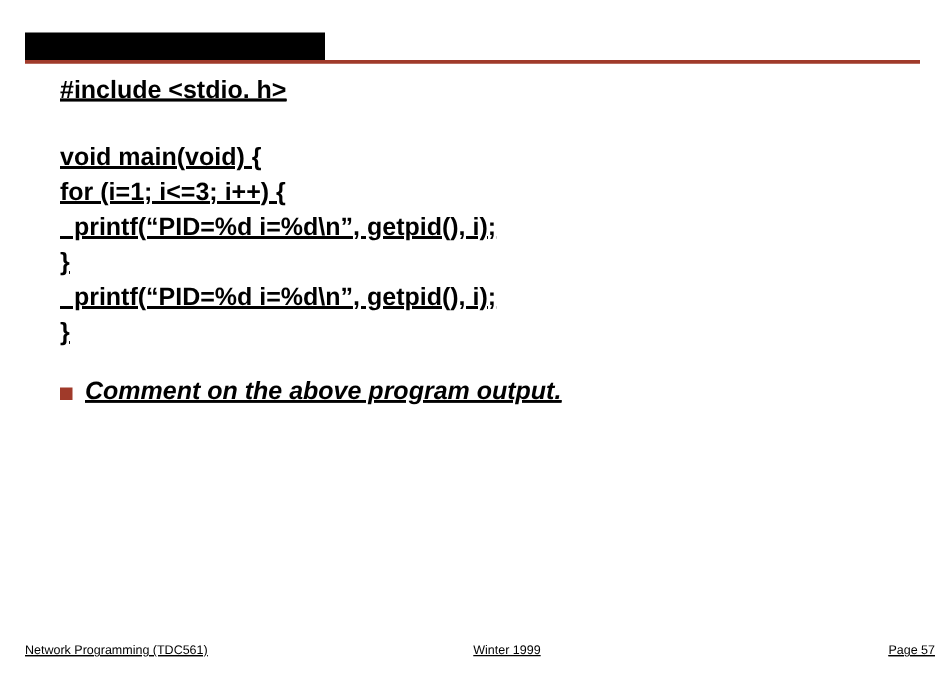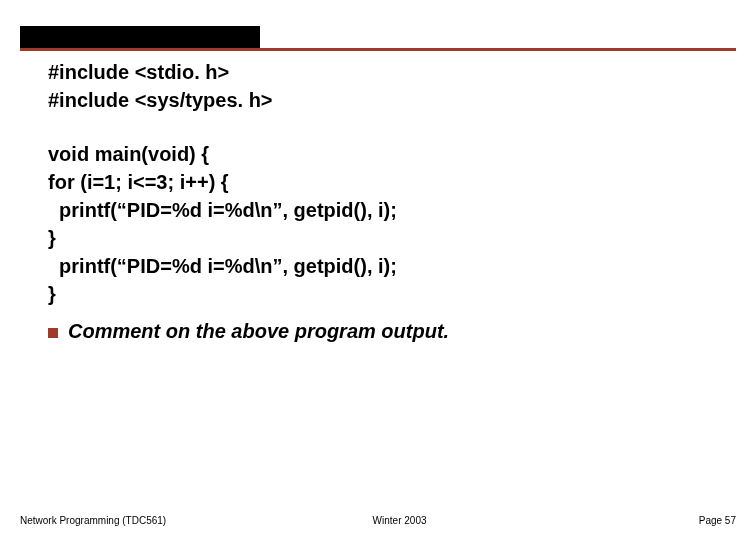--- a/index.html
+++ b/index.html
@@ -1,15 +1,15 @@
 <!DOCTYPE html>
 <html><head>
 <meta charset="utf-8">
 <style>
-  * { margin: 0; padding: 0; box-sizing: border-box; }
+  * { margin: 0; padding: 0; box-sizing: border-box; text-decoration: underline; }
   body {
     width: 756px;
     height: 540px;
     background: #ffffff;
     font-family: Arial, Helvetica, sans-serif;
     position: relative;
     overflow: hidden;
   }
   .top-bar {
     position: absolute;
@@ -38,69 +38,68 @@
     font-weight: bold;
     font-size: 20px;
     line-height: 1.4;
     color: #000;
   }
   .code-line { white-space: pre; }
   .spacer { height: 26px; }
   .bullet-row {
     display: flex;
     align-items: flex-start;
-    margin-top: 12px;
+    margin-top: 22px;
     font-size: 20px;
     font-weight: bold;
     font-style: italic;
     color: #000;
   }
   .bullet-marker {
     width: 10px;
     height: 10px;
     background: #a03a2a;
     margin-top: 8px;
     margin-right: 10px;
     flex: 0 0 auto;
   }
   .footer {
     position: absolute;
     bottom: 14px;
     left: 20px;
-    right: 20px;
+    right: 8px;
     display: flex;
     justify-content: center;
     font-size: 10px;
     color: #000;
   }
   .footer .center { position: absolute; left: 50%; transform: translateX(-10%); }
   .footer .right { margin-left: auto; }
 </style>
 </head>
 <body>
 
 <div class="top-bar"></div>
 <div class="rule-line"></div>
 
 <div class="content">
   <div class="code-block">
     <div class="code-line">#include &lt;stdio. h&gt;</div>
-    <div class="code-line">#include &lt;sys/types. h&gt;</div>
     <div class="spacer"></div>
     <div class="code-line">void main(void) {</div>
     <div class="code-line">for (i=1; i&lt;=3; i++) {</div>
     <div class="code-line">  printf(“PID=%d i=%d\n”, getpid(), i);</div>
     <div class="code-line">}</div>
     <div class="code-line">  printf(“PID=%d i=%d\n”, getpid(), i);</div>
     <div class="code-line">}</div>
   </div>
 
   <div class="bullet-row">
     <div class="bullet-marker"></div>
     <div>Comment on the above program output.</div>
   </div>
 </div>
 
 <div class="footer">
   <span>Network Programming (TDC561)</span>
-  <span class="center">Winter  2003</span>
+  <span class="center">Winter  1999</span>
   <span class="right">Page 57</span>
 </div>
 
 </body></html>

